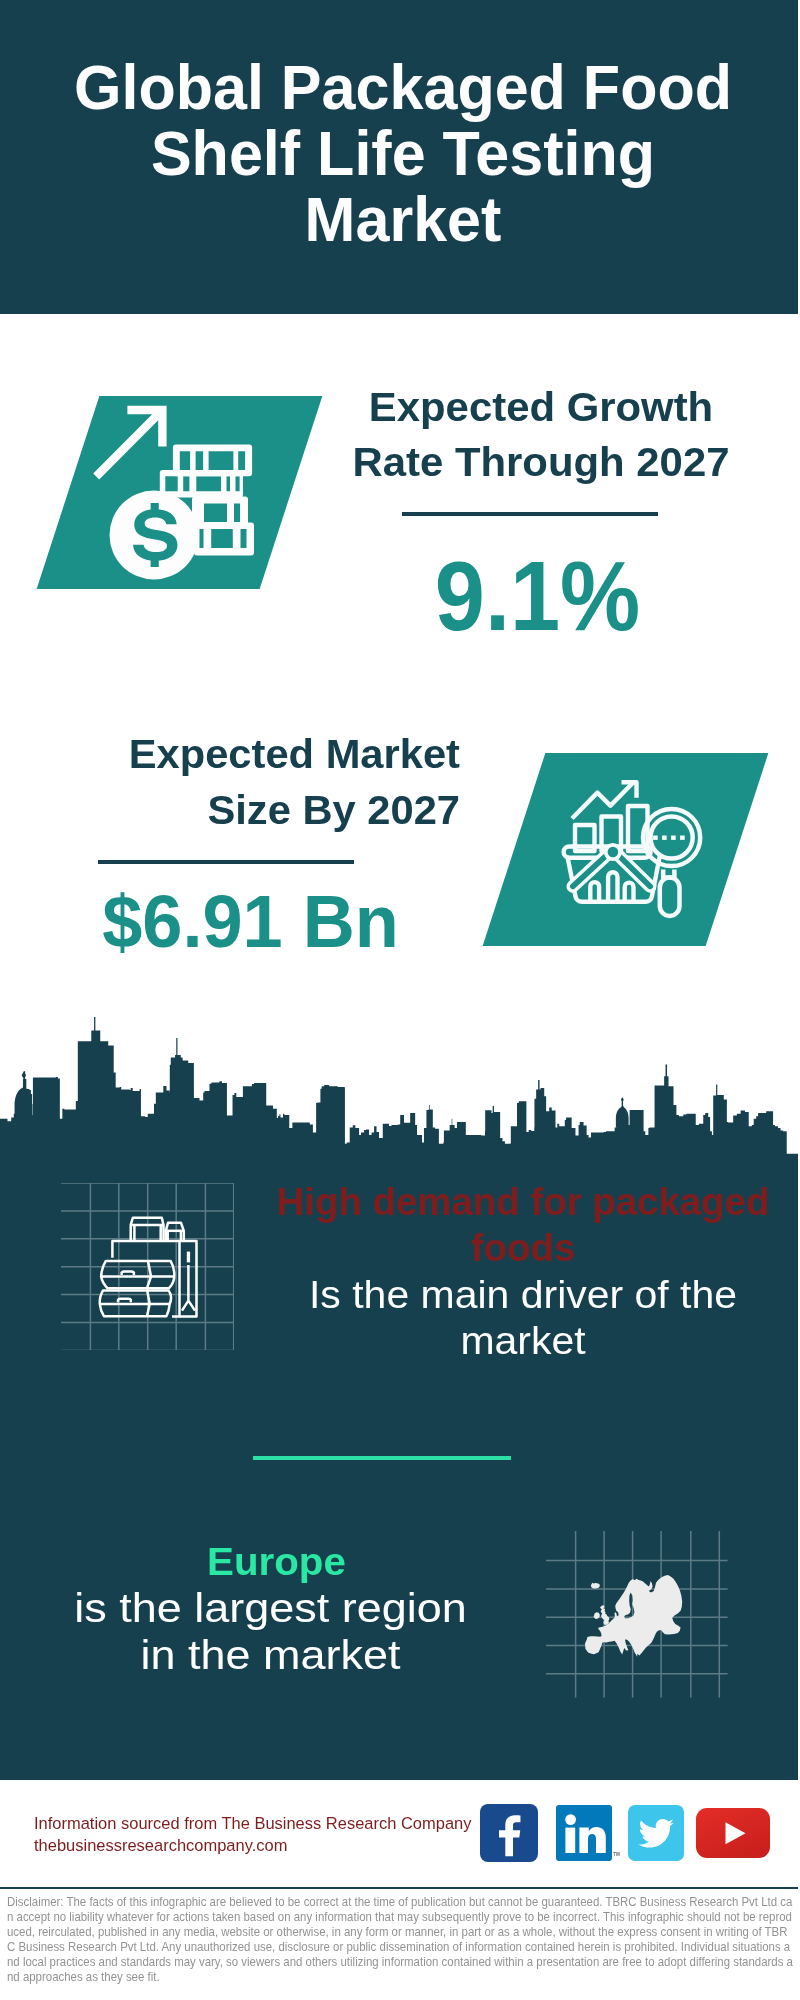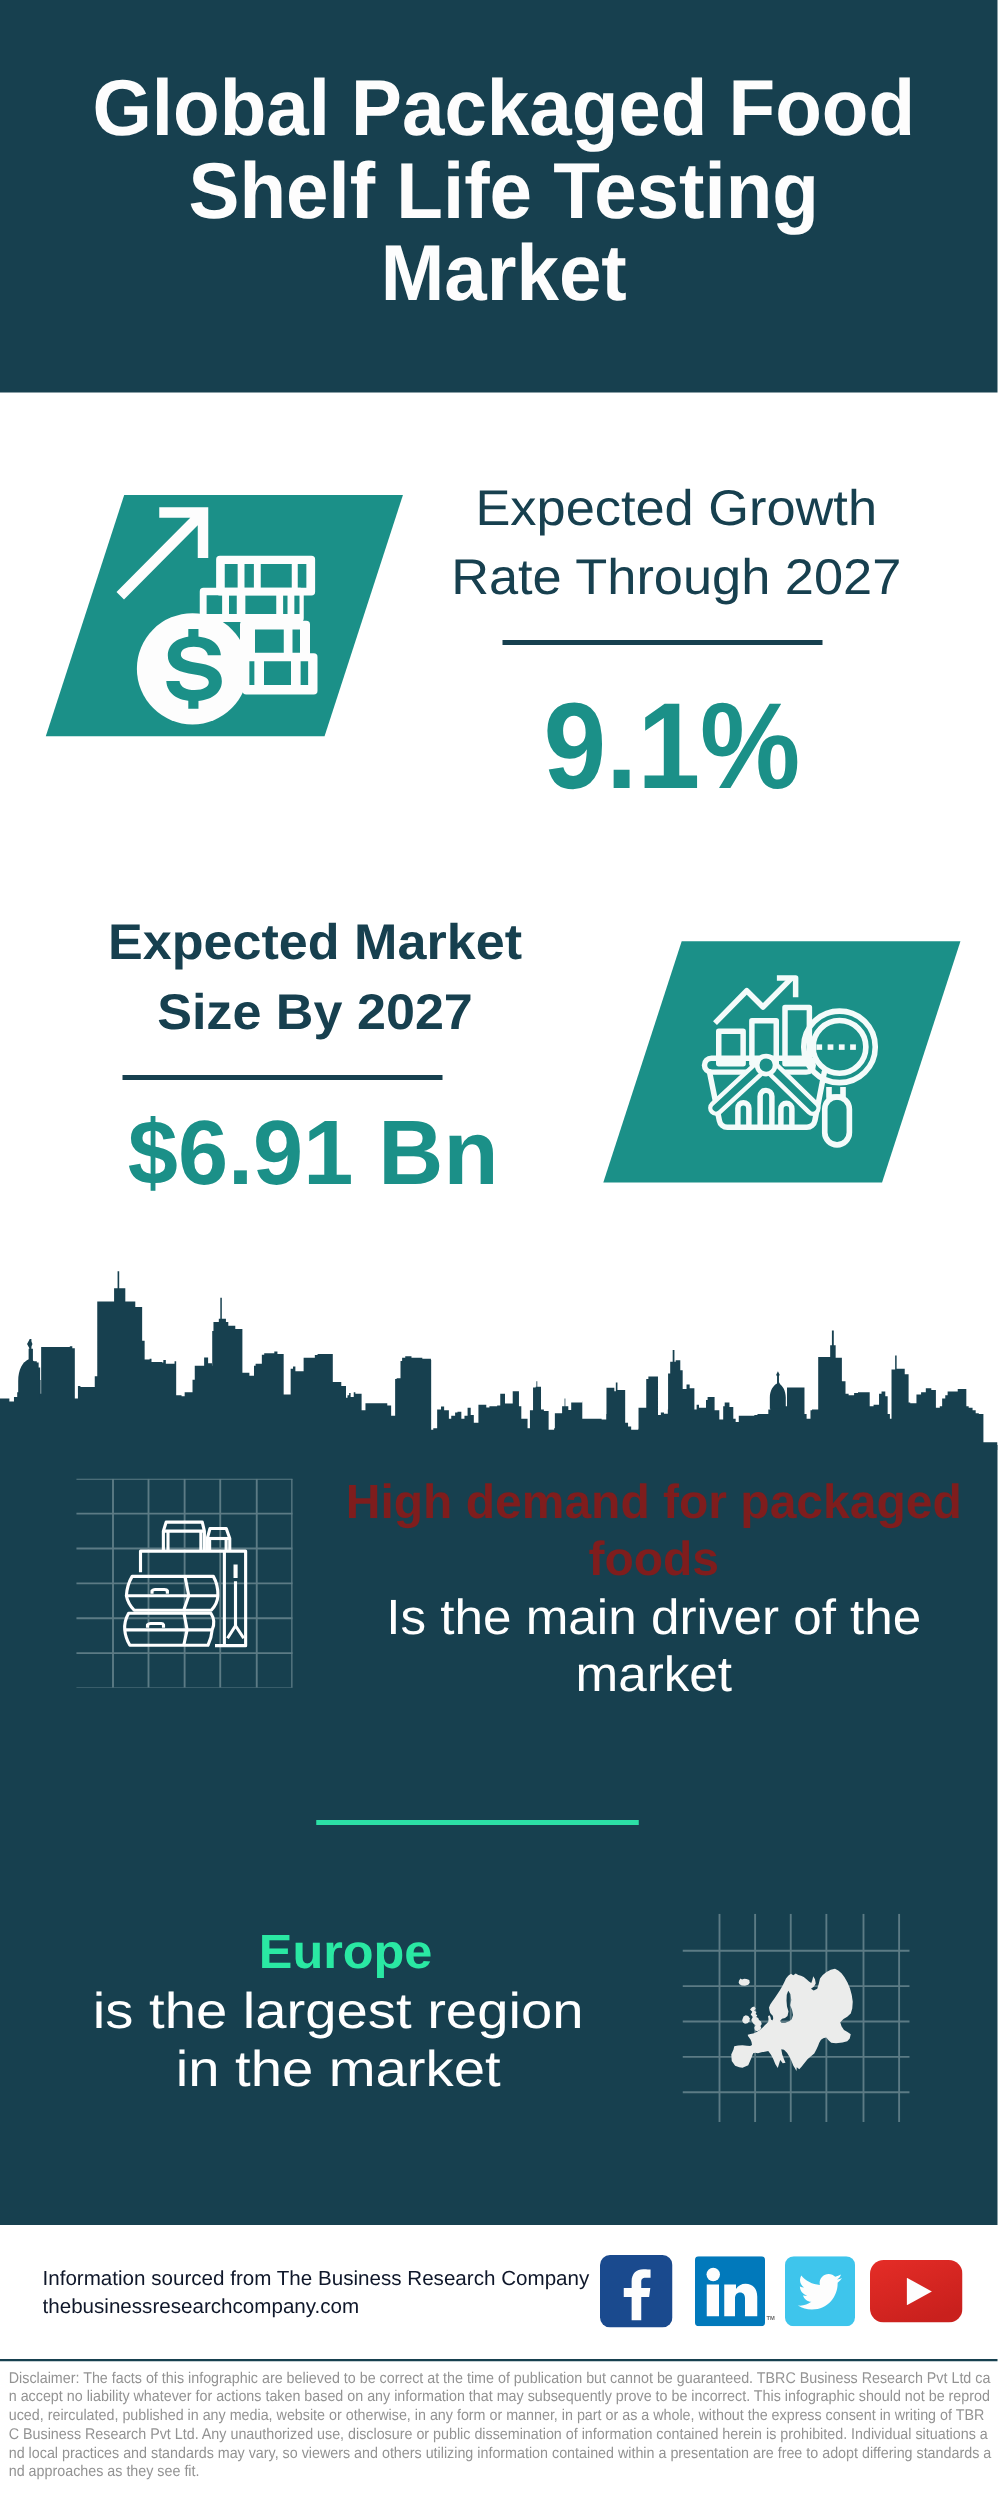--- a/index.html
+++ b/index.html
@@ -15,28 +15,28 @@
   .title div{transform:scaleX(0.963);}
 
   
   .para{position:absolute;width:223px;height:193px;transform:skewX(-18deg);
         background:#1b9088;}
   .para1{left:68px;top:396px;}
   .para2{left:514px;top:753px;}
 
   
   .stat1-label{position:absolute;left:341px;top:380px;width:400px;text-align:center;
-        color:#17404f;font-weight:normal;font-size:40.1px;line-height:55px;}
+        color:#17404f;font-weight:bold;font-size:40.1px;line-height:55px;}
   .stat1-label div{transform:scaleX(1.045);}
   .rule{position:absolute;height:4px;background:#17404f;width:256px;}
   .rule1{left:402px;top:512px;}
   .stat1-value{position:absolute;left:340px;top:548px;width:395px;text-align:center;
         color:#1b9088;font-weight:bold;font-size:98px;line-height:96px;transform:scaleX(0.92);}
 
-  .stat2-label{position:absolute;left:52px;top:726px;width:400px;text-align:center;
+  .stat2-label{position:absolute;left:52px;top:726px;width:400px;text-align:right;
         color:#17404f;font-weight:bold;font-size:40.1px;line-height:56px;}
   .stat2-label div{transform:scaleX(1.04);}
   .rule2{left:98px;top:860px;}
   .stat2-value{position:absolute;left:52px;top:887px;width:397px;text-align:center;
         color:#1b9088;font-weight:bold;font-size:73.2px;line-height:71px;transform:scaleX(0.985);}
 
   
   .dark{top:1156px;height:624px;}
   .skyline{position:absolute;left:0;top:1015px;width:798px;height:145px;line-height:0;}
   .skyline svg{display:block;}
@@ -57,21 +57,21 @@
   .driver-text .hl{color:#7f1d1d;font-weight:bold;}
   .driver-text .sub{font-size:39.6px;transform:scaleX(1.035);}
   .midrule{position:absolute;left:253px;top:1456px;width:258px;height:4px;background:#2ce0a6;}
 
   .region-text{position:absolute;left:88px;top:1538px;width:365px;text-align:center;
         font-size:38.4px;line-height:47px;color:#ffffff;}
   .region-text .hl{color:#2ae8a3;font-weight:bold;transform:scaleX(1.05) translateX(5.7px);}
   .region-text .sub{font-size:40.2px;transform:scaleX(1.119);}
 
   
-  .src{position:absolute;left:34px;top:1812px;color:#0f172a;font-size:16.3px;line-height:22.2px;}
+  .src{position:absolute;left:34px;top:1812px;color:#7f1d1d;font-size:16.3px;line-height:22.2px;}
   .src div{transform:scaleX(1.012);transform-origin:0 0;}
   .social{position:absolute;left:480px;top:1804px;width:300px;height:58px;line-height:0;}
   .sbtn{position:absolute;display:block;line-height:0;}
   .sbtn:nth-child(1){left:0;top:0;}
   .sbtn:nth-child(2){left:76px;top:1px;}
   .sbtn:nth-child(3){left:148px;top:1px;}
   .sbtn:nth-child(4){left:216px;top:4px;}
   .hr{position:absolute;left:0;top:1887px;width:798px;height:2px;background:#17404f;}
   .disclaimer{position:absolute;left:7px;top:1895px;width:851.6px;color:#939393;
         font-size:12.4px;line-height:15.1px;word-break:break-all;

